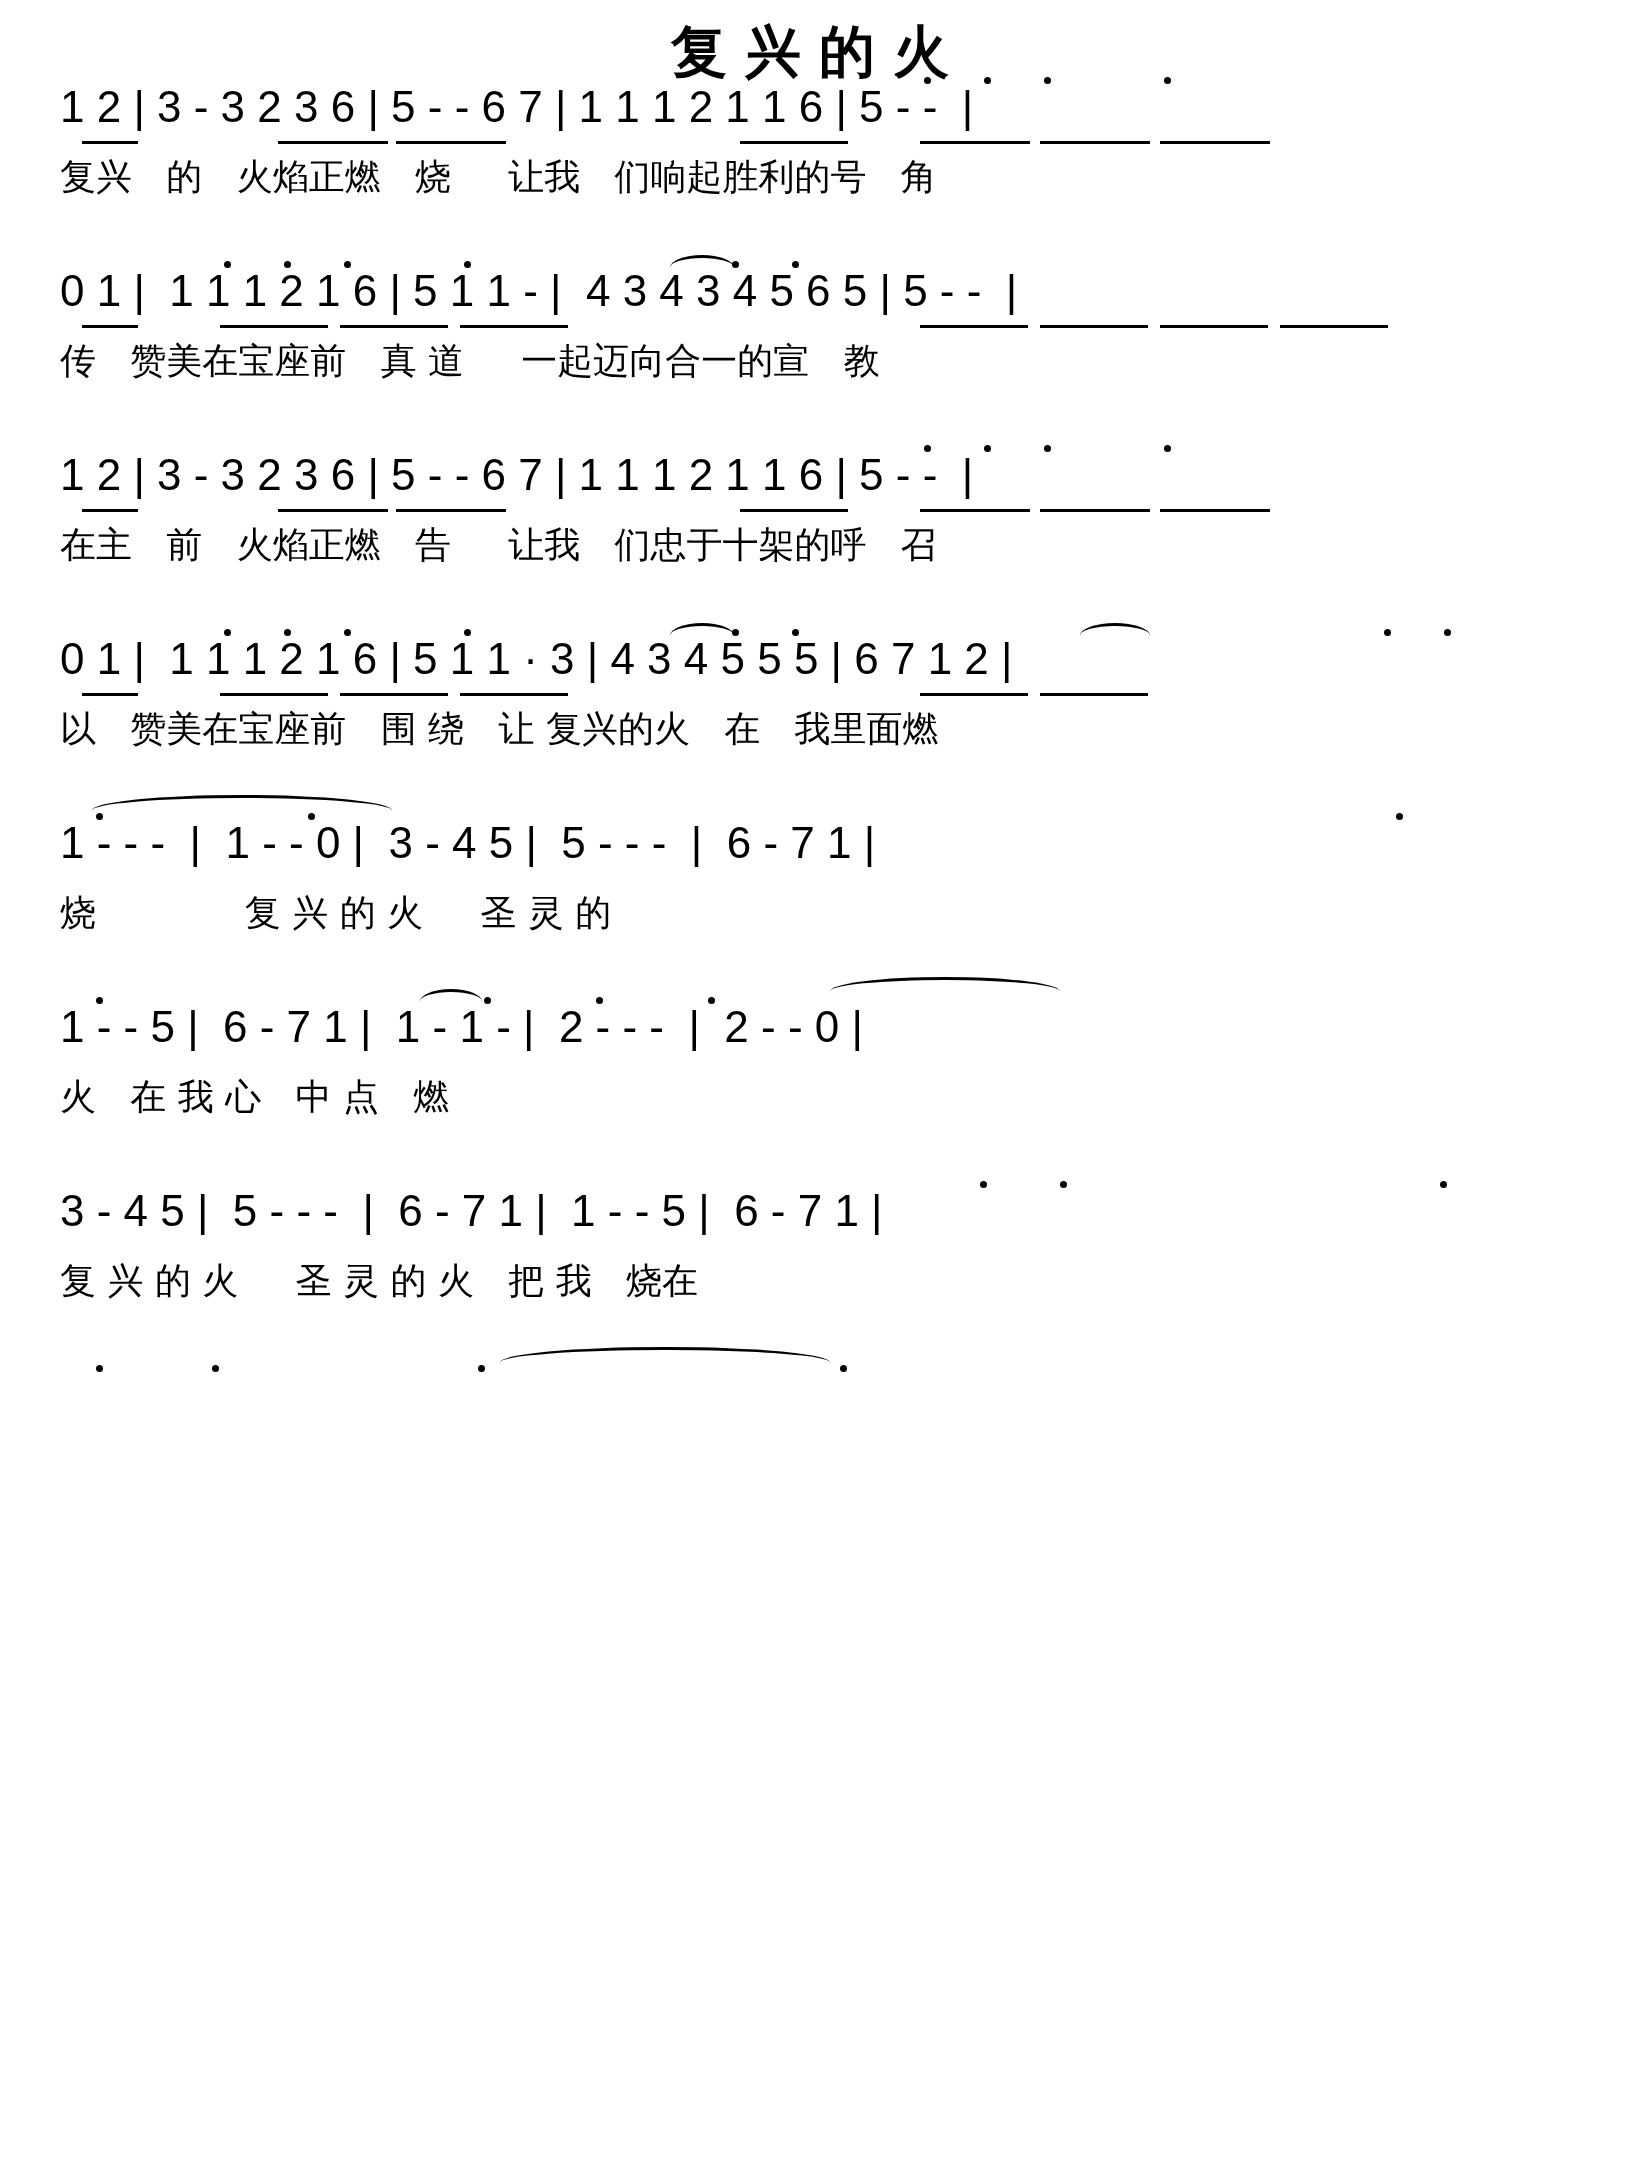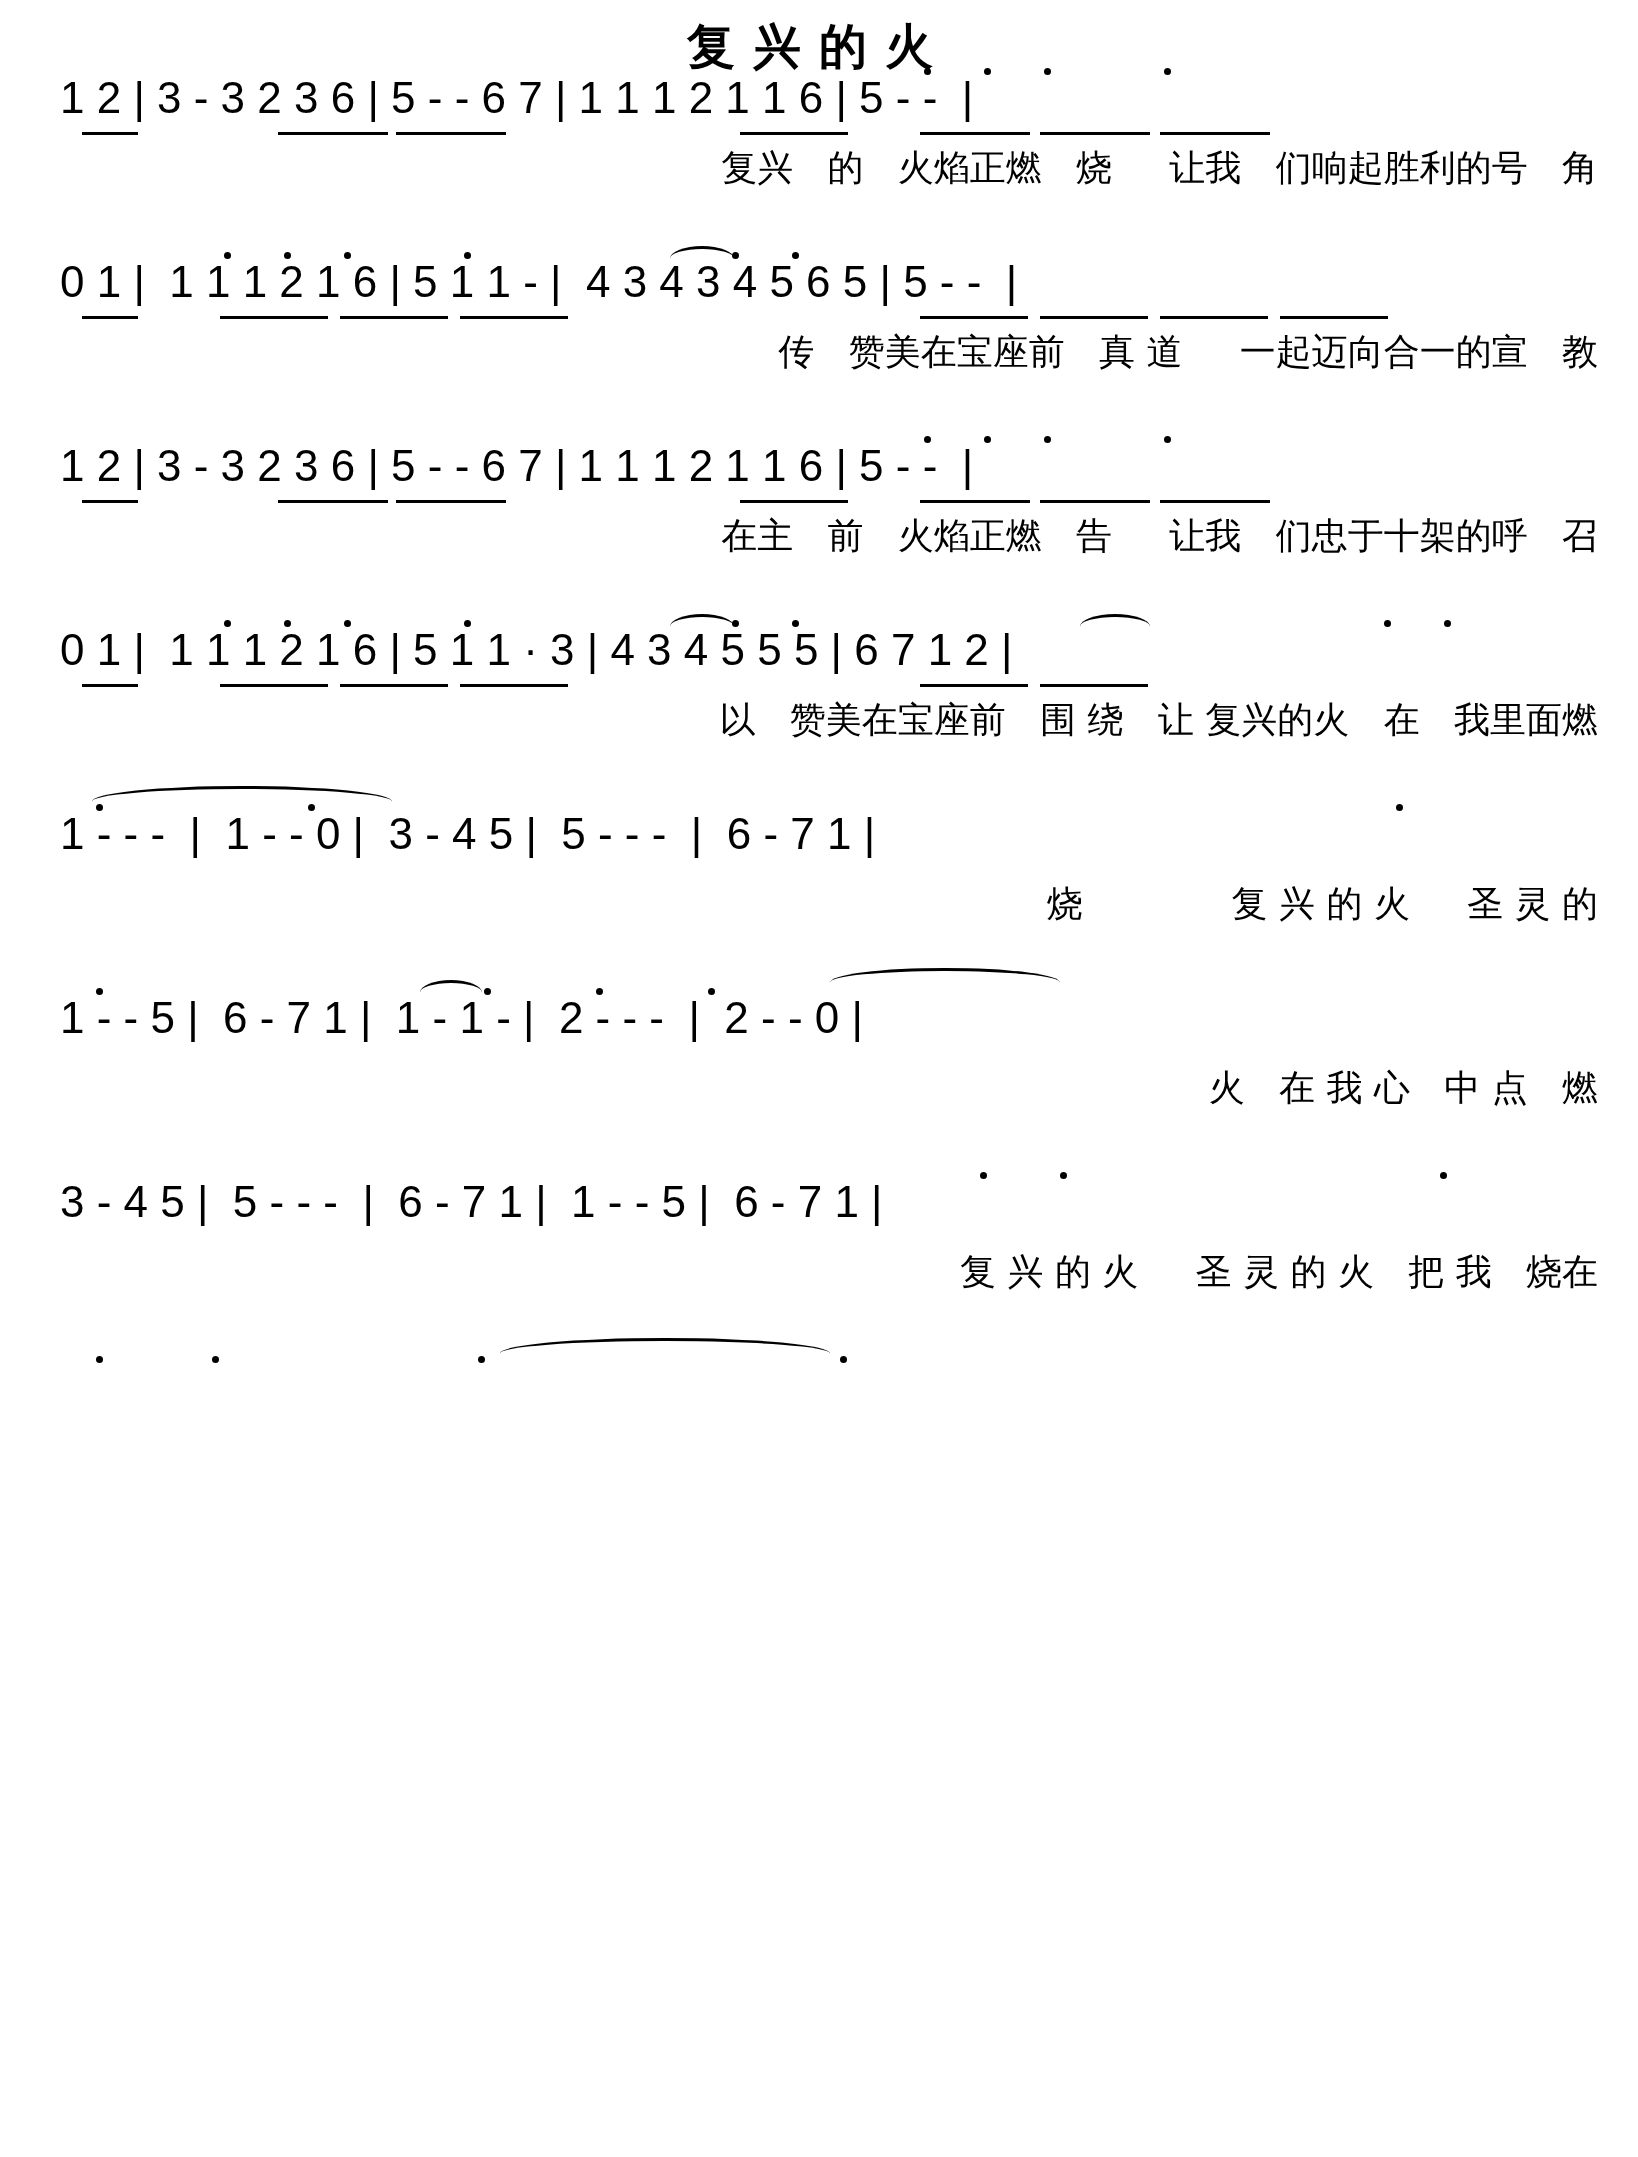--- a/index.html
+++ b/index.html
@@ -20,21 +20,21 @@
     height: 2157px;
     position: relative;
     box-sizing: border-box;
     padding: 0 40px;
   }
   
   .title {
     text-align: center;
     font-family: "DejaVu Sans", sans-serif;
     font-weight: bold;
-    font-size: 48px;
+    font-size: 56px;
     letter-spacing: 18px;
     padding-top: 18px;
     line-height: 1.2;
   }
   .header-row {
     position: relative;
     height: 92px;
     margin-top: -6px;
   }
   .key-sig {
@@ -74,21 +74,20 @@
     position: relative;
   }
   .lyrics {
     font-family: "DejaVu Sans", sans-serif;
     font-size: 36px;
     white-space: pre;
     line-height: 1.0;
     height: 56px;
     position: relative;
     margin-top: 10px;
-    text-align: right;
   }
   .sysgap { height: 54px; }
 
   
   .beam {
     position: absolute;
     height: 3px;
     background: #000;
   }
   

